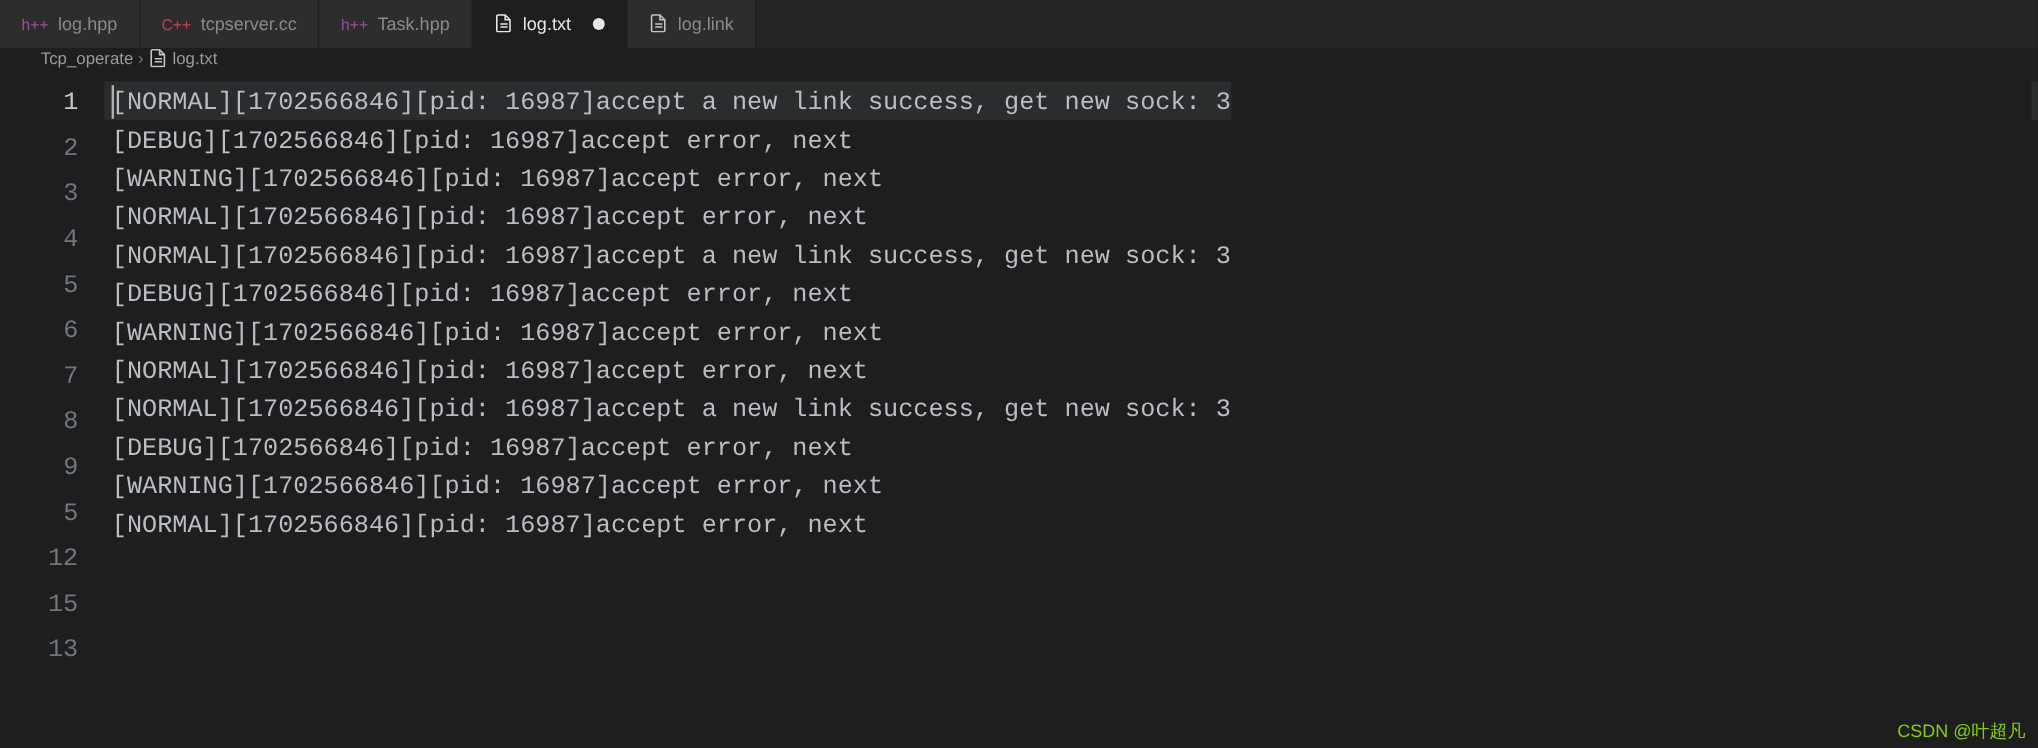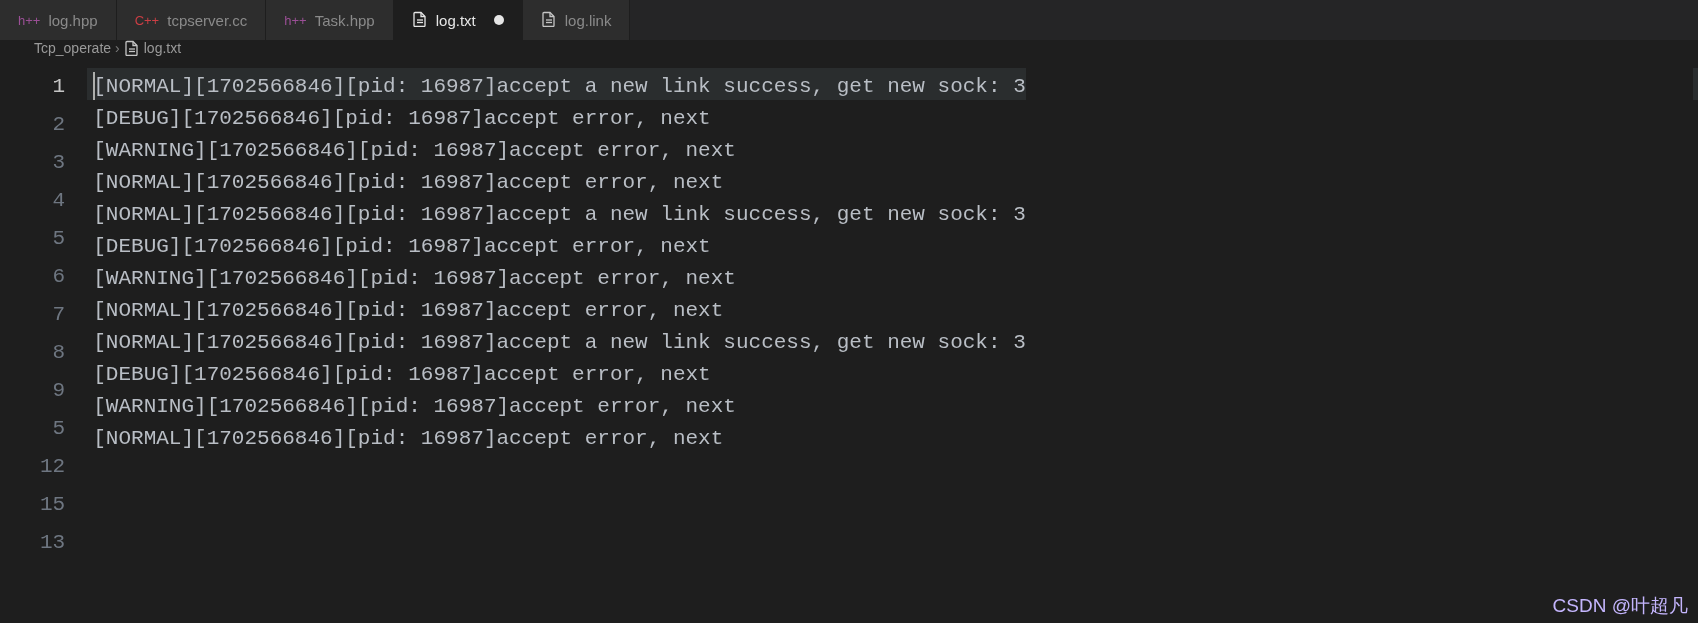--- a/index.html
+++ b/index.html
@@ -87,22 +87,22 @@
     display:inline-block;
     border-left:2px solid #aeafad;
     height:28px;
     vertical-align:middle;
     margin-right:-2px;
   }
   .watermark {
     position:absolute;
     right:10px;
     bottom:4px;
-    font-size:19px;
-    color:#c4b5fd;
+    font-size:15px;
+    color:#84cc16;
     font-family:"Segoe UI",Arial,sans-serif;
   }
   .svg-icon { width:16px; height:16px; display:inline-block; }
 </style>
 </head>
 <body>
 
 <div class="tabs" id="tabs-container">
     <div class="tab">
       <span class="ext ext-hpp">h++</span>

